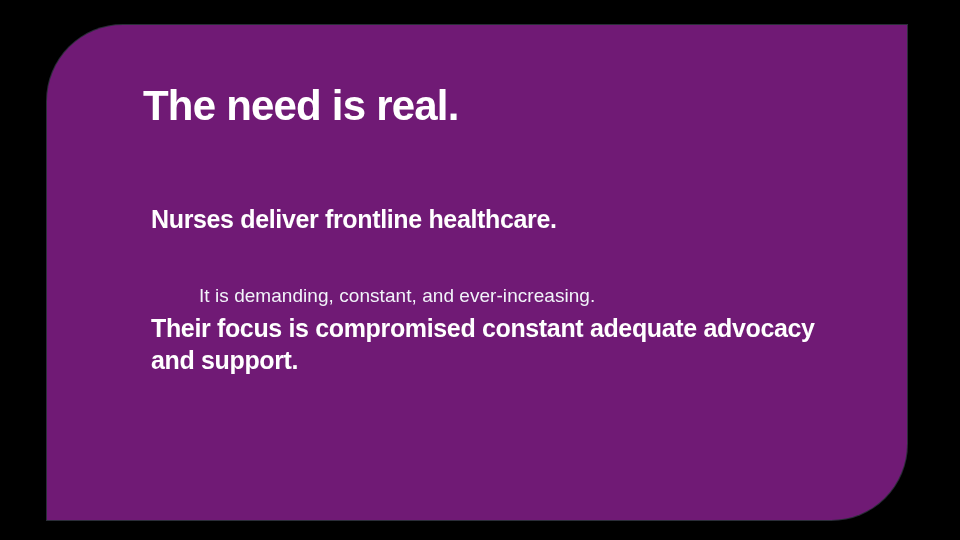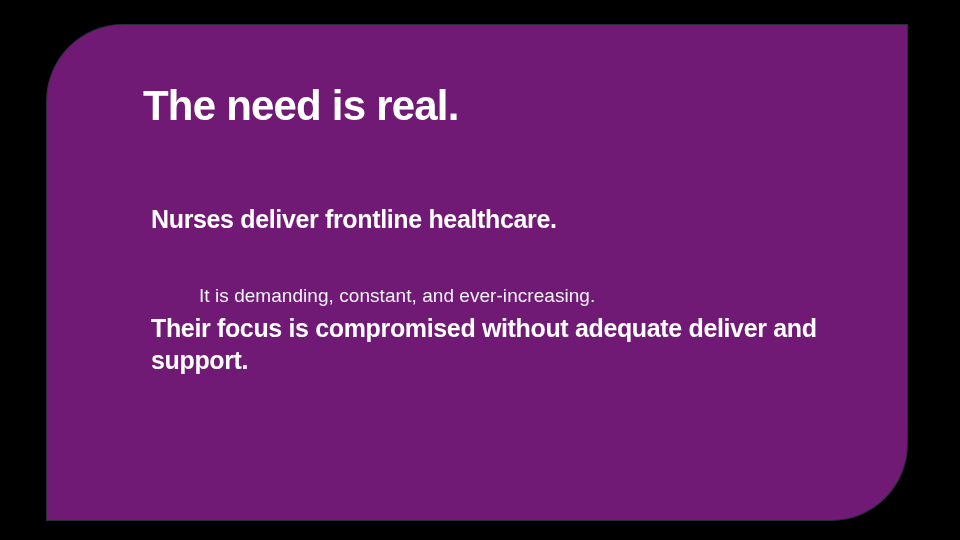--- a/index.html
+++ b/index.html
@@ -101,20 +101,20 @@
 
       <div class="point point-1">
         <h2 class="point-heading">Nurses deliver frontline healthcare.</h2>
       </div>
 
       <div class="point point-1-detail">
         <p class="point-detail">It is demanding, constant, and ever-increasing.</p>
       </div>
 
       <div class="point point-2">
-        <h2 class="point-heading">Their focus is compromised without adequate deliver and support.</h2>
+        <h2 class="point-heading">Their focus is compromised constant adequate advocacy and support.</h2>
       </div>
 
 
     </div>
   </div>
 
 </div>
 
 </body></html>

